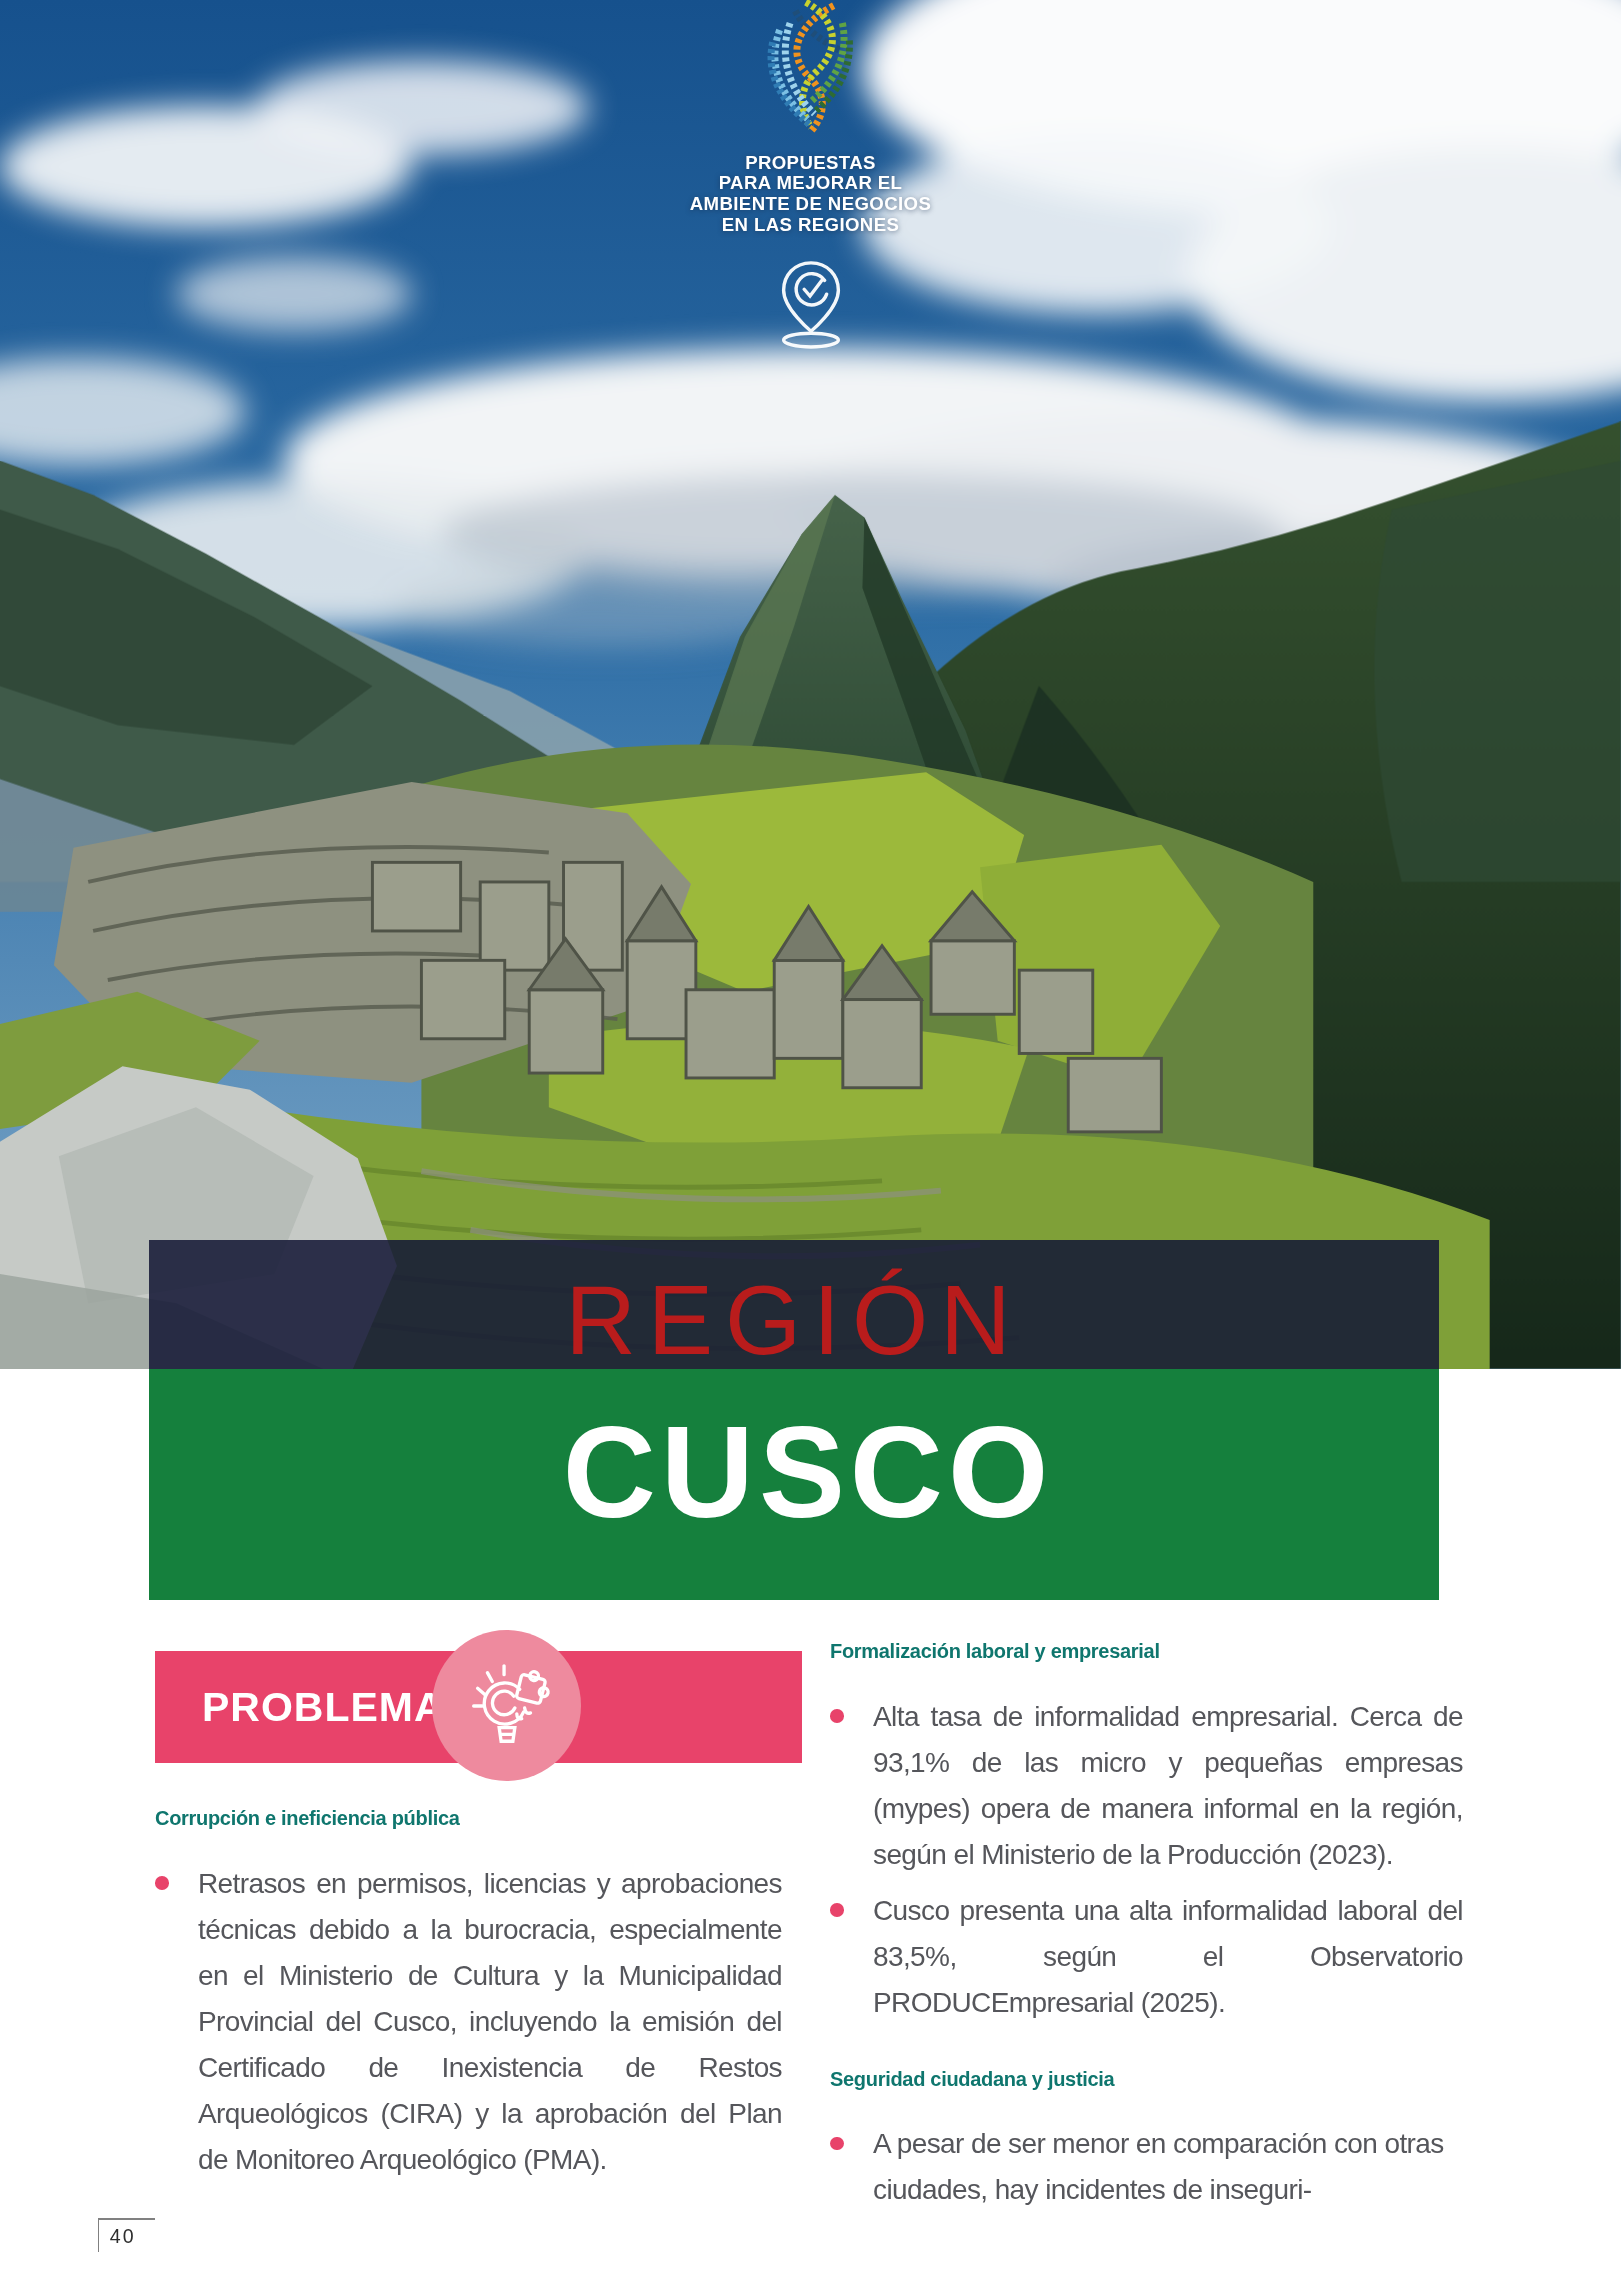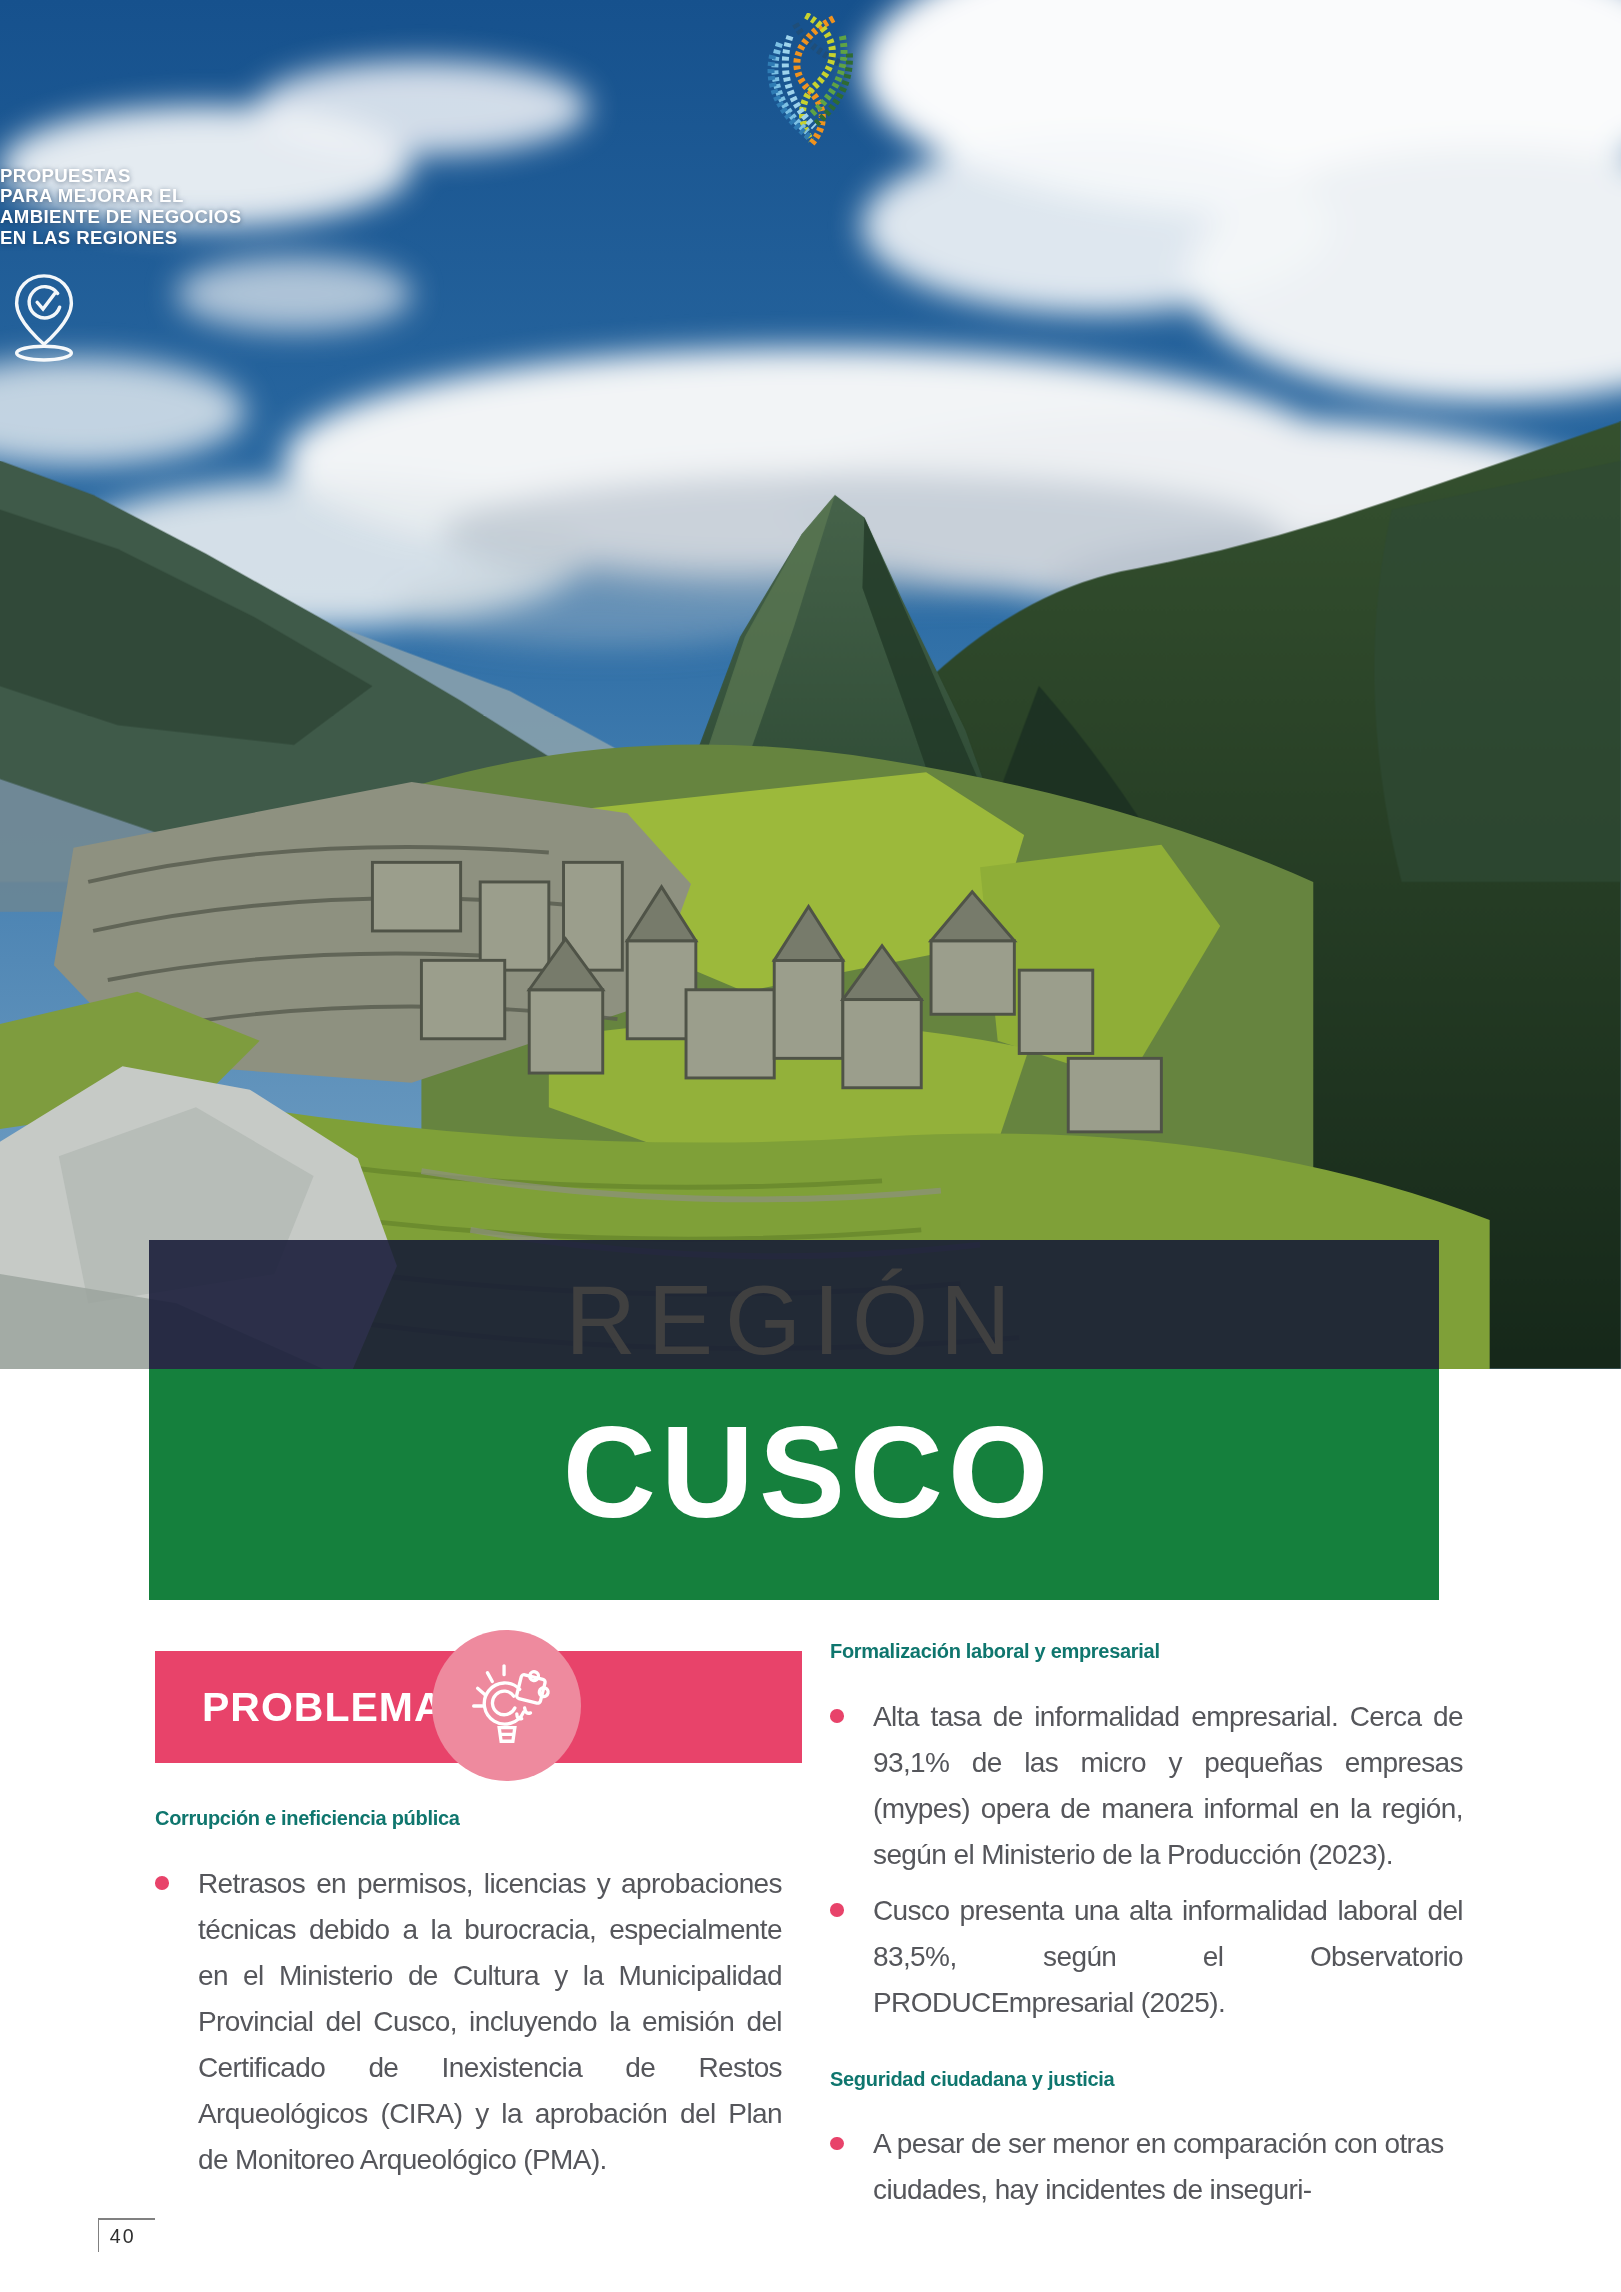--- a/index.html
+++ b/index.html
@@ -4,32 +4,32 @@
 <style>
   html,body{margin:0;padding:0;background:#ffffff;}
   .page{position:relative;width:1621px;height:2293px;background:#ffffff;overflow:hidden;
         font-family:"Liberation Sans","DejaVu Sans",sans-serif;}
 
   
   .photo{position:absolute;left:0;top:0;width:1621px;height:1369px;overflow:hidden;}
   .photo svg{display:block;width:100%;height:100%;}
 
   
-  .brand{position:absolute;left:0;top:0;width:100%;z-index:3;margin-top:13px;}
+  .brand{position:absolute;left:0;top:0;width:100%;text-align:center;z-index:3;}
   .brand-logo{margin:0 auto;display:block;}
   .brand-title{margin-top:3.9px;color:#ffffff;font-weight:bold;font-size:18.6px;line-height:20.6px;
                letter-spacing:0.4px;text-shadow:0 1px 4.9px rgba(25,45,75,.55);}
   .brand-title div{white-space:nowrap;}
   .pin-wrap{margin-top:15.7px;}
 
   
   .title-banner{position:absolute;left:149px;top:1240px;width:1290px;height:361px;z-index:2;}
   .banner-top{height:129px;background:rgba(21,24,54,.87);display:flex;align-items:flex-end;justify-content:center;}
   .banner-bottom{height:231px;background:#15803d;text-align:center;padding-left:28px;}
-  .kicker{margin:0;color:#404040;font-weight:400;font-size:98px;line-height:1;
+  .kicker{margin:0;color:#b91c1c;font-weight:400;font-size:98px;line-height:1;
           letter-spacing:11.8px;padding-bottom:0;}
   .region-name{margin:0;padding-top:39px;color:#ffffff;font-weight:bold;font-size:129px;line-height:1;letter-spacing:4.9px;}
 
   
   .problems-bar{position:absolute;left:155px;top:1651px;width:647px;height:112px;background:#E8436A;
                 display:flex;align-items:center;z-index:2;}
   .problems-label{color:#ffffff;font-weight:bold;font-size:41px;letter-spacing:1px;padding-left:47px;}
   .problems-circle{position:absolute;left:432px;top:1630px;width:149px;height:151px;border-radius:50%;
                    background:#EE8A9E;z-index:3;display:flex;align-items:center;justify-content:center;}
 

